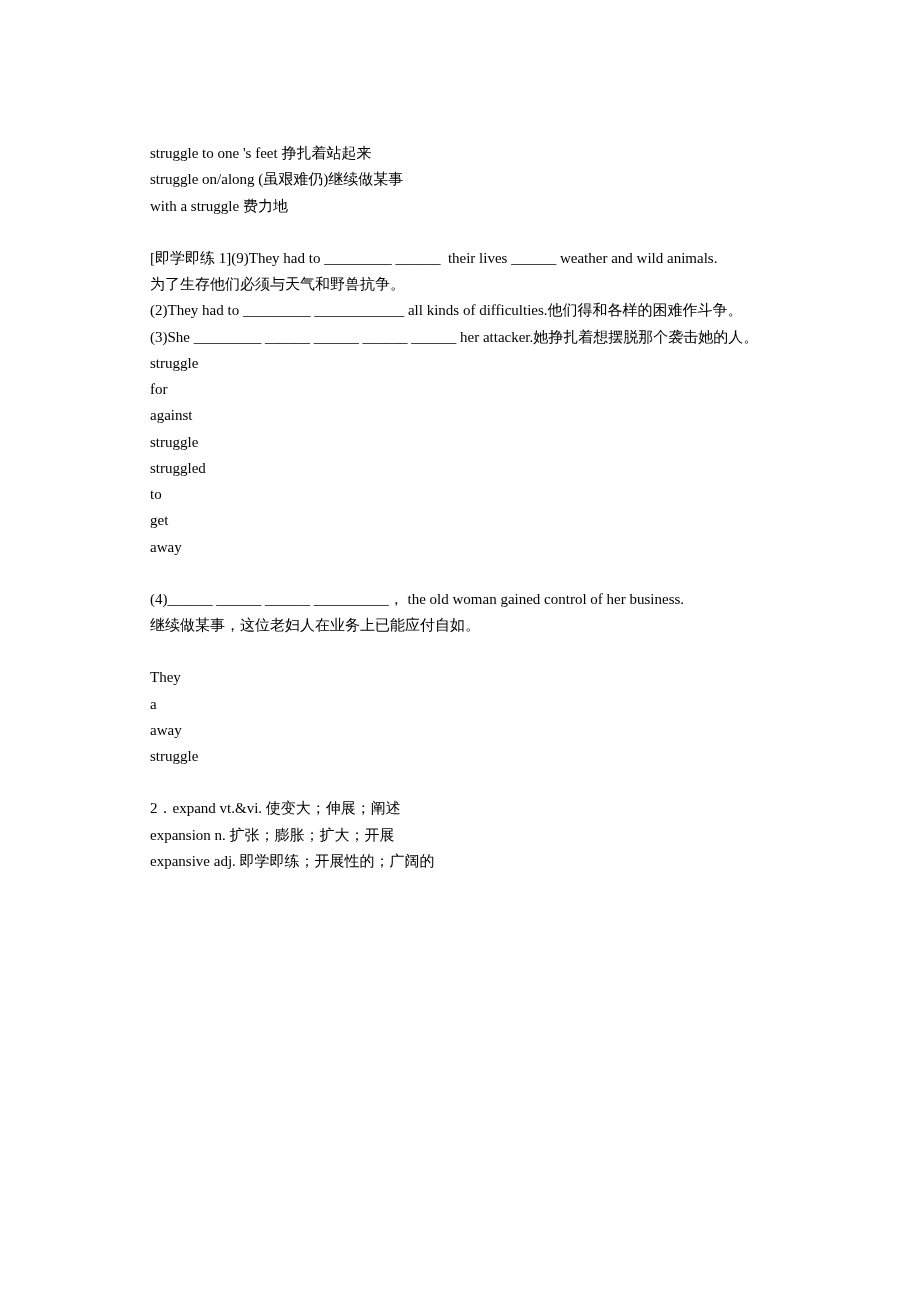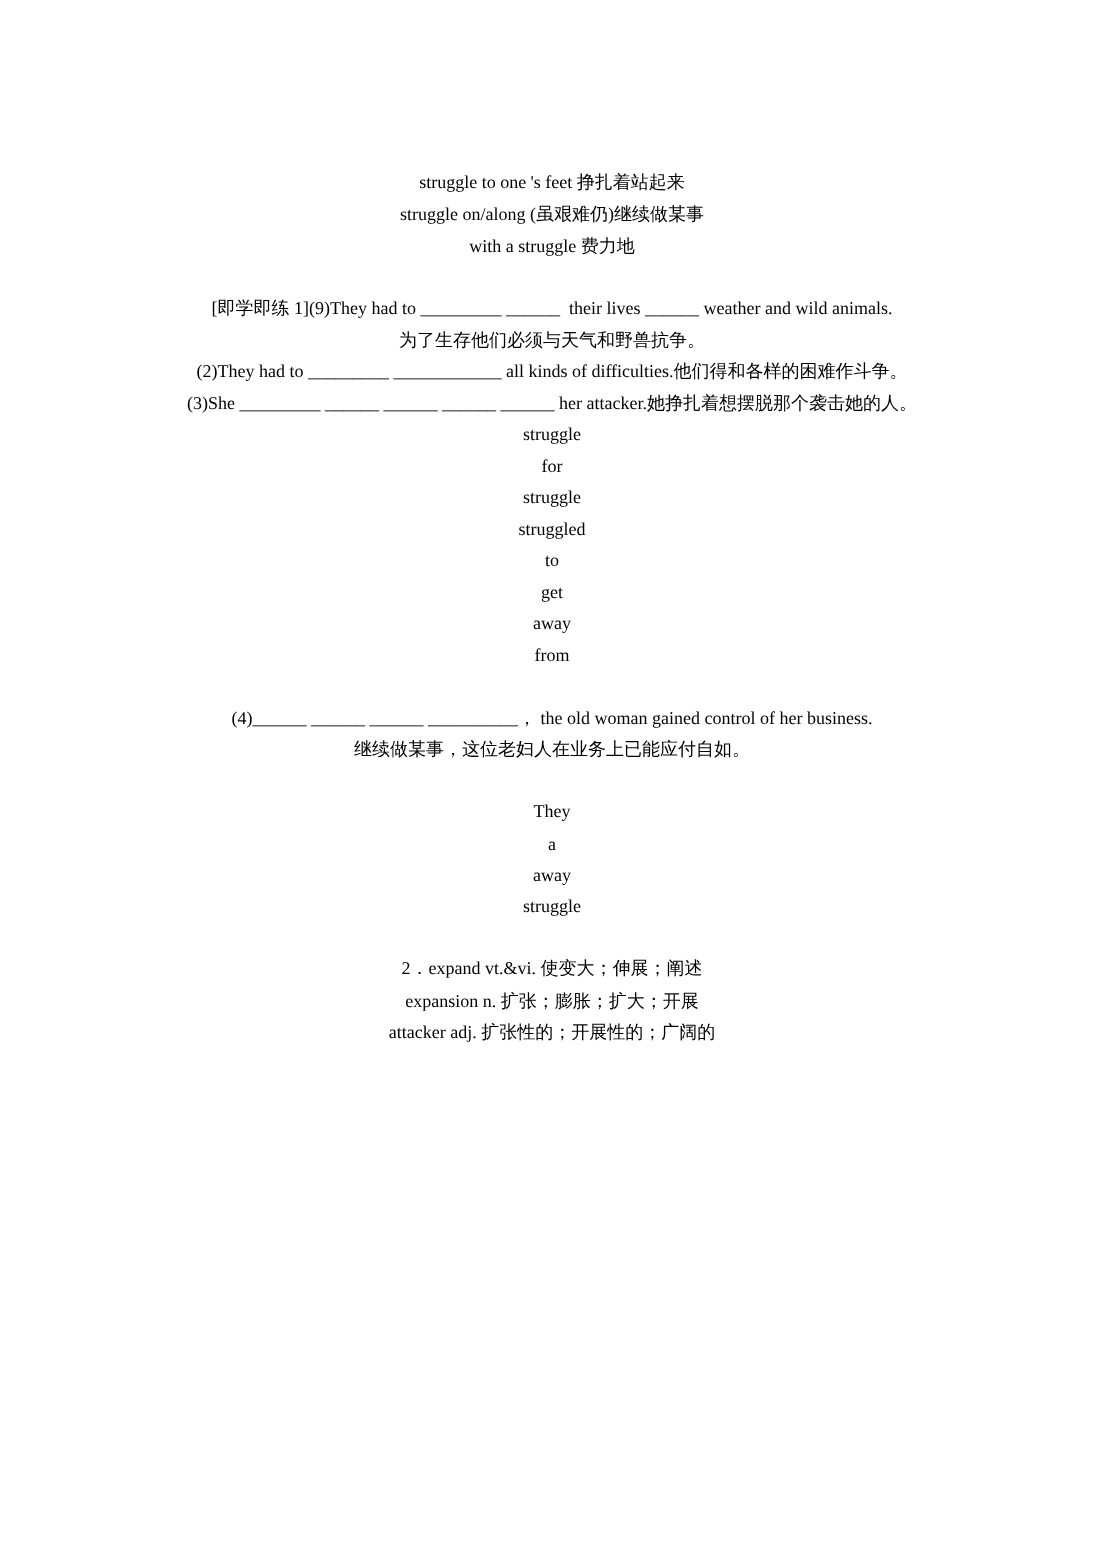--- a/index.html
+++ b/index.html
@@ -11,21 +11,20 @@
     min-height: 1300px;
   }
   .page {
     padding: 140px 150px 60px 150px;
     font-size: 15px;
     line-height: 1.75;
     color: #000000;
   }
   .block {
     margin-bottom: 26px;
-    text-align: center;
   }
   .line {
     white-space: pre-wrap;
     word-break: break-word;
   }
 </style>
 </head>
 <body>
 
 <div class="page">
@@ -36,39 +35,39 @@
     <div class="line">with a struggle 费力地</div>
   </div>
 
   <div class="block">
     <div class="line">[即学即练 1](9)They had to _________ ______  their lives ______ weather and wild animals.</div>
     <div class="line">为了生存他们必须与天气和野兽抗争。</div>
     <div class="line">(2)They had to _________ ____________ all kinds of difficulties.他们得和各样的困难作斗争。</div>
     <div class="line">(3)She _________ ______ ______ ______ ______ her attacker.她挣扎着想摆脱那个袭击她的人。</div>
     <div class="line">struggle</div>
     <div class="line">for</div>
+    <div class="line">against</div>
     <div class="line">struggle</div>
     <div class="line">struggled</div>
     <div class="line">to</div>
     <div class="line">get</div>
     <div class="line">away</div>
-    <div class="line">from</div>
   </div>
 
   <div class="block">
     <div class="line">(4)______ ______ ______ __________， the old woman gained control of her business.</div>
     <div class="line">继续做某事，这位老妇人在业务上已能应付自如。</div>
   </div>
 
   <div class="block">
     <div class="line">They</div>
     <div class="line">a</div>
     <div class="line">away</div>
     <div class="line">struggle</div>
   </div>
 
   <div class="block">
     <div class="line">2．expand vt.&amp;vi. 使变大；伸展；阐述</div>
     <div class="line">expansion n. 扩张；膨胀；扩大；开展</div>
-    <div class="line">attacker adj. 扩张性的；开展性的；广阔的</div>
+    <div class="line">expansive adj. 即学即练；开展性的；广阔的</div>
   </div>
 
 </div>
 
 </body></html>

